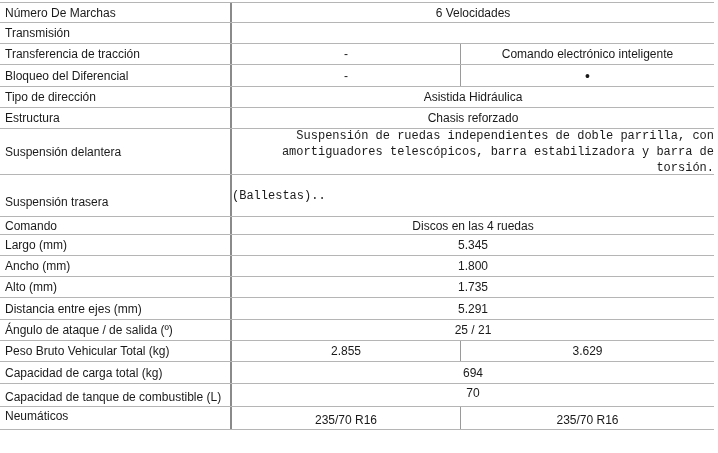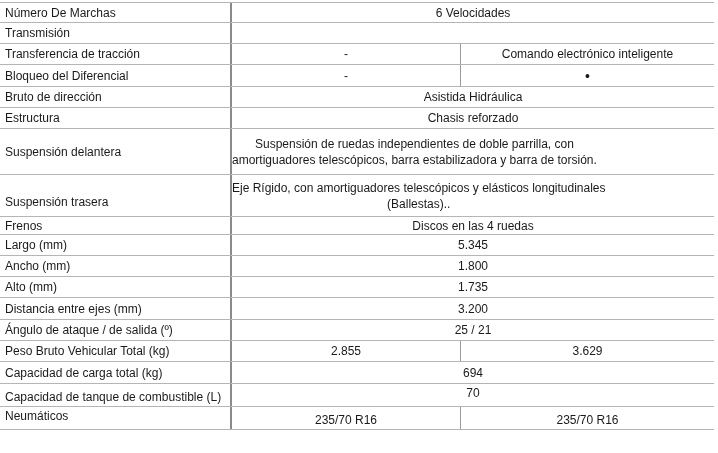--- a/index.html
+++ b/index.html
@@ -6,21 +6,21 @@
   body { width:718px; height:453px; overflow:hidden; position:relative;
          font-family:"Liberation Sans", sans-serif; color:#1a1a1a; font-size:12px; }
   .table { position:absolute; left:0; top:2px; width:714px; }
   .row { position:relative; border-bottom:1.5px solid #b5b5b5; display:flex; box-sizing:border-box; }
   .row.first { border-top:1.5px solid #b5b5b5; }
   .label { width:232px; box-sizing:border-box; padding-left:5px; display:flex; align-items:center;
            border-right:2px solid #8a8a8a; white-space:nowrap; }
   .val { flex:1; display:flex; align-items:center; justify-content:center; text-align:center; }
   .val.split { flex:none; width:229px; border-right:1.5px solid #9a9a9a; box-sizing:border-box; }
   .val.split2 { flex:1;text-align:center; }
-  .val.left { justify-content:flex-start; text-align:center; line-height:16px; }
+  .val.left { justify-content:flex-start; text-align:right; line-height:16px;font-family:Liberation Mono, monospace; }
   .dot { font-size:14px; }
 </style>
 </head>
 <body>
 
 <div class="table">
   <div class="row first" style="height:21px">
     <div class="label">Número De Marchas</div>
     <div class="val">6 Velocidades</div>
   </div>
@@ -31,64 +31,63 @@
     <div class="label">Transferencia de tracción</div>
     <div class="val split">-</div>
     <div class="val split2">Comando electrónico inteligente</div>
   </div>
   <div class="row" style="height:22px">
     <div class="label">Bloqueo del Diferencial</div>
     <div class="val split">-</div>
     <div class="val split2 dot">•</div>
   </div>
   <div class="row" style="height:21px">
-    <div class="label">Bruto de dirección</div>
+    <div class="label">Tipo de dirección</div>
     <div class="val">Asistida Hidráulica</div>
   </div>
   <div class="row" style="height:21px">
     <div class="label">Estructura</div>
     <div class="val">Chasis reforzado</div>
   </div>
   <div class="row" style="height:46px">
     <div class="label">Suspensión delantera</div>
     <div class="val left">
       <div>
         <div>Suspensión de ruedas independientes de doble parrilla, con</div>
         <div>amortiguadores telescópicos, barra estabilizadora y barra de torsión.</div>
       </div>
     </div>
   </div>
   <div class="row" style="height:42px">
     <div class="label" style="padding-top:12px">Suspensión trasera</div>
     <div class="val left">
       <div>
-        <div>Eje Rígido, con amortiguadores telescópicos y elásticos longitudinales</div>
         <div>(Ballestas)..</div>
       </div>
     </div>
   </div>
   <div class="row" style="height:18px">
-    <div class="label">Frenos</div>
+    <div class="label">Comando</div>
     <div class="val">Discos en las 4 ruedas</div>
   </div>
   <div class="row" style="height:21px">
     <div class="label">Largo (mm)</div>
     <div class="val">5.345</div>
   </div>
   <div class="row" style="height:21px">
     <div class="label">Ancho (mm)</div>
     <div class="val">1.800</div>
   </div>
   <div class="row" style="height:21px">
     <div class="label">Alto (mm)</div>
     <div class="val">1.735</div>
   </div>
   <div class="row" style="height:22px">
     <div class="label">Distancia entre ejes (mm)</div>
-    <div class="val">3.200</div>
+    <div class="val">5.291</div>
   </div>
   <div class="row" style="height:21px">
     <div class="label">Ángulo de ataque / de salida (º)</div>
     <div class="val">25 / 21</div>
   </div>
   <div class="row" style="height:21px">
     <div class="label">Peso Bruto Vehicular Total (kg)</div>
     <div class="val split">2.855</div>
     <div class="val split2">3.629</div>
   </div>

